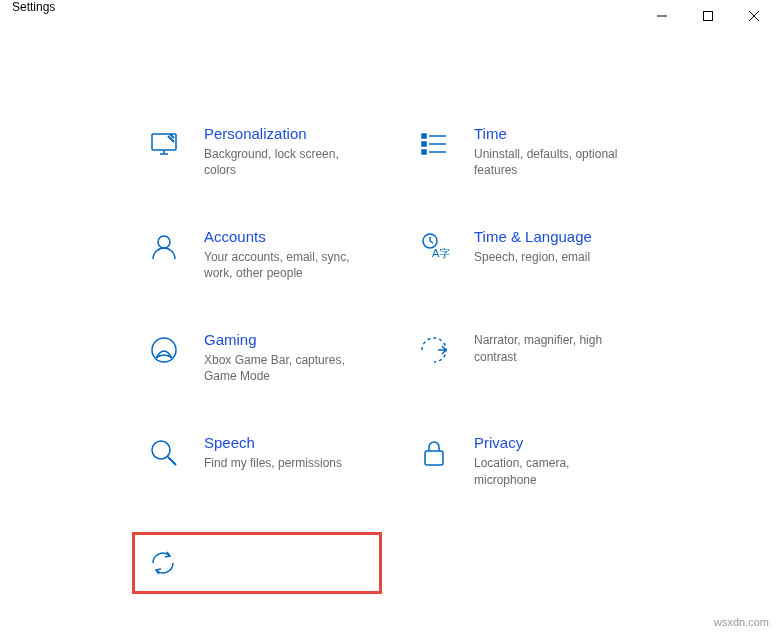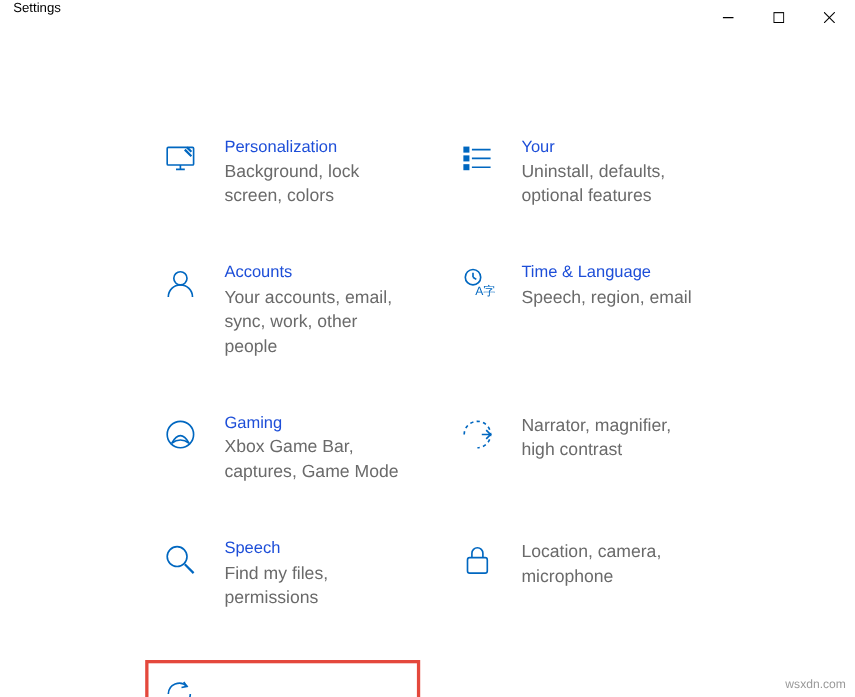--- a/index.html
+++ b/index.html
@@ -9,21 +9,21 @@
     .window-controls { position: absolute; top: 0; right: 0; display: flex; }
     .window-btn { width: 46px; height: 32px; display: flex; align-items: center; justify-content: center; cursor: default; }
     .window-btn svg { stroke: #000; fill: none; }
     .content { padding: 88px 0 0 0; display: grid; grid-template-columns: 270px 270px; column-gap: 0; row-gap: 40px; margin-left: 140px; }
     .category { display: flex; align-items: flex-start; position: relative; padding: 4px; }
     .category.highlighted { border: 3px solid #e4483c; margin-left: -8px; padding: 8px; width: 250px; }
     .cat-icon { width: 40px; height: 40px; flex-shrink: 0; display: flex; align-items: center; justify-content: center; margin-right: 20px; }
     .cat-icon svg { stroke: #0067c0; fill: none; stroke-width: 1.5; }
     .cat-text { padding-top: 0; max-width: 160px; }
     .cat-title { font-size: 15px; color: #1d4ed8; line-height: 1.3; }
-    .cat-desc { font-size: 16px; color: #6a6a6a; line-height: 1.4; margin-top: 2px; }
+    .cat-desc { font-size: 12px; color: #6a6a6a; line-height: 1.4; margin-top: 2px; }
     .watermark { position: absolute; bottom: 6px; right: 8px; font-size: 11px; color: #999; margin-top: 16px; }
   </style>
 </head>
 <body>
 
 <div class="titlebar">
   <span class="titlebar-title">Settings</span>
 </div>
 
 <div class="window-controls">
@@ -67,21 +67,21 @@
       <svg width="32" height="32" viewBox="0 0 32 32">
           <rect x="4" y="6" width="4" height="4" fill="#0067c0"></rect>
           <line x1="11" y1="8" x2="28" y2="8"></line>
           <rect x="4" y="14" width="4" height="4" fill="#0067c0"></rect>
           <line x1="11" y1="16" x2="28" y2="16"></line>
           <rect x="4" y="22" width="4" height="4" fill="#0067c0"></rect>
           <line x1="11" y1="24" x2="28" y2="24"></line>
         </svg>
     </div>
     <div class="cat-text">
-      <div class="cat-title">Your</div>
+      <div class="cat-title">Time</div>
       <div class="cat-desc">Uninstall, defaults, optional features</div>
     </div>
   </div>
 
   <div class="category">
     <div class="cat-icon">
       <svg width="32" height="32" viewBox="0 0 32 32">
           <circle cx="16" cy="11" r="6"></circle>
           <path d="M5 28 a11 11 0 0 1 22 0"></path>
         </svg>
@@ -146,20 +146,21 @@
   </div>
 
   <div class="category">
     <div class="cat-icon">
       <svg width="32" height="32" viewBox="0 0 32 32">
           <rect x="7" y="14" width="18" height="14" rx="2"></rect>
           <path d="M11 14 v-4 a5 5 0 0 1 10 0 v4"></path>
         </svg>
     </div>
     <div class="cat-text">
+      <div class="cat-title">Privacy</div>
       <div class="cat-desc">Location, camera, microphone</div>
     </div>
   </div>
 
   <div class="category highlighted">
     <div class="cat-icon">
       <svg width="32" height="32" viewBox="0 0 32 32">
           <path d="M6 16 a10 10 0 0 1 17 -7 M26 16 a10 10 0 0 1 -17 7"></path>
           <path d="M20 5 l3 4 l-5 1 M12 27 l-3 -4 l5 -1"></path>
         </svg>

